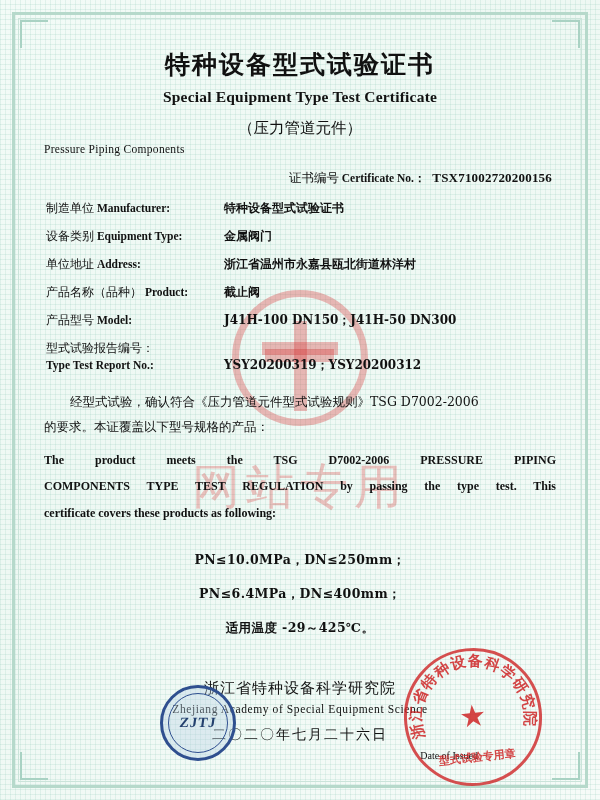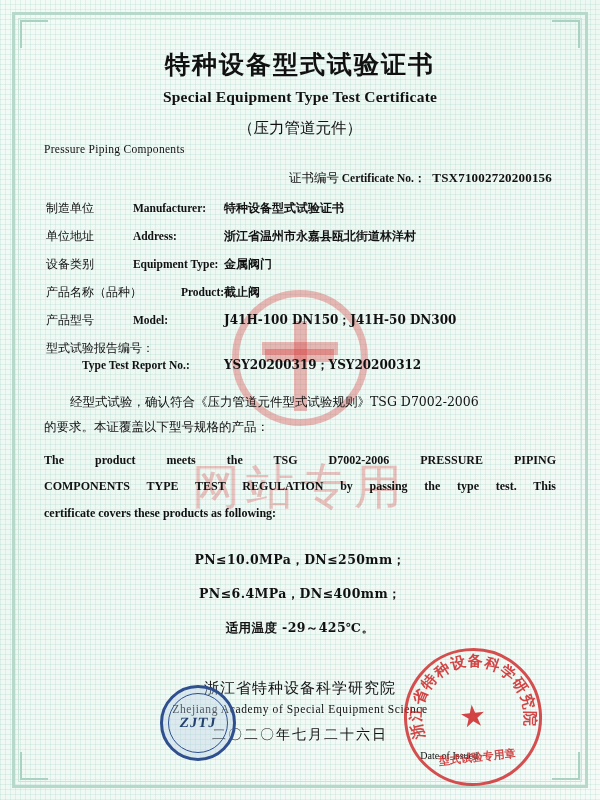--- a/index.html
+++ b/index.html
@@ -111,21 +111,21 @@
     margin-bottom: 11px;
     font-size: 11.5px;
     color: #111;
   }
   .field-label {
     width: 178px;
     flex: 0 0 178px;
     white-space: nowrap;
   }
   .field-label .cn { font-family: "DejaVu Serif", serif; font-size: 12px; }
-  .field-label .en { font-weight: bold; padding-left: 36px; }
+  .field-label .en { font-weight: bold; }
   .field-value {
     font-weight: bold;
     font-size: 12px;
     font-family: "DejaVu Serif", serif;
     white-space: nowrap;
   }
   .field-row.two-line .field-label { line-height: 1.45; }
   .field-row.two-line .field-value { line-height: 1.45; }
 
   .body-cn {
@@ -370,32 +370,32 @@
       <div class="field-row">
         <div class="field-label">
           <span class="cn">制造单位</span>
           <span class="en">Manufacturer:</span>
         </div>
         <div class="field-value">特种设备型式试验证书</div>
       </div>
 
       <div class="field-row">
         <div class="field-label">
+          <span class="cn">设备类别</span>
+          <span class="en">Equipment Type:</span>
+        </div>
+        <div class="field-value">金属阀门</div>
+      </div>
+
+      <div class="field-row">
+        <div class="field-label">
           <span class="cn">单位地址</span>
           <span class="en">Address:</span>
         </div>
         <div class="field-value">浙江省温州市永嘉县瓯北街道林洋村</div>
-      </div>
-
-      <div class="field-row">
-        <div class="field-label">
-          <span class="cn">设备类别</span>
-          <span class="en">Equipment Type:</span>
-        </div>
-        <div class="field-value">金属阀门</div>
       </div>
 
       <div class="field-row">
         <div class="field-label">
           <span class="cn">产品名称（品种）</span>
           <span class="en">Product:</span>
         </div>
         <div class="field-value">截止阀</div>
       </div>
 

